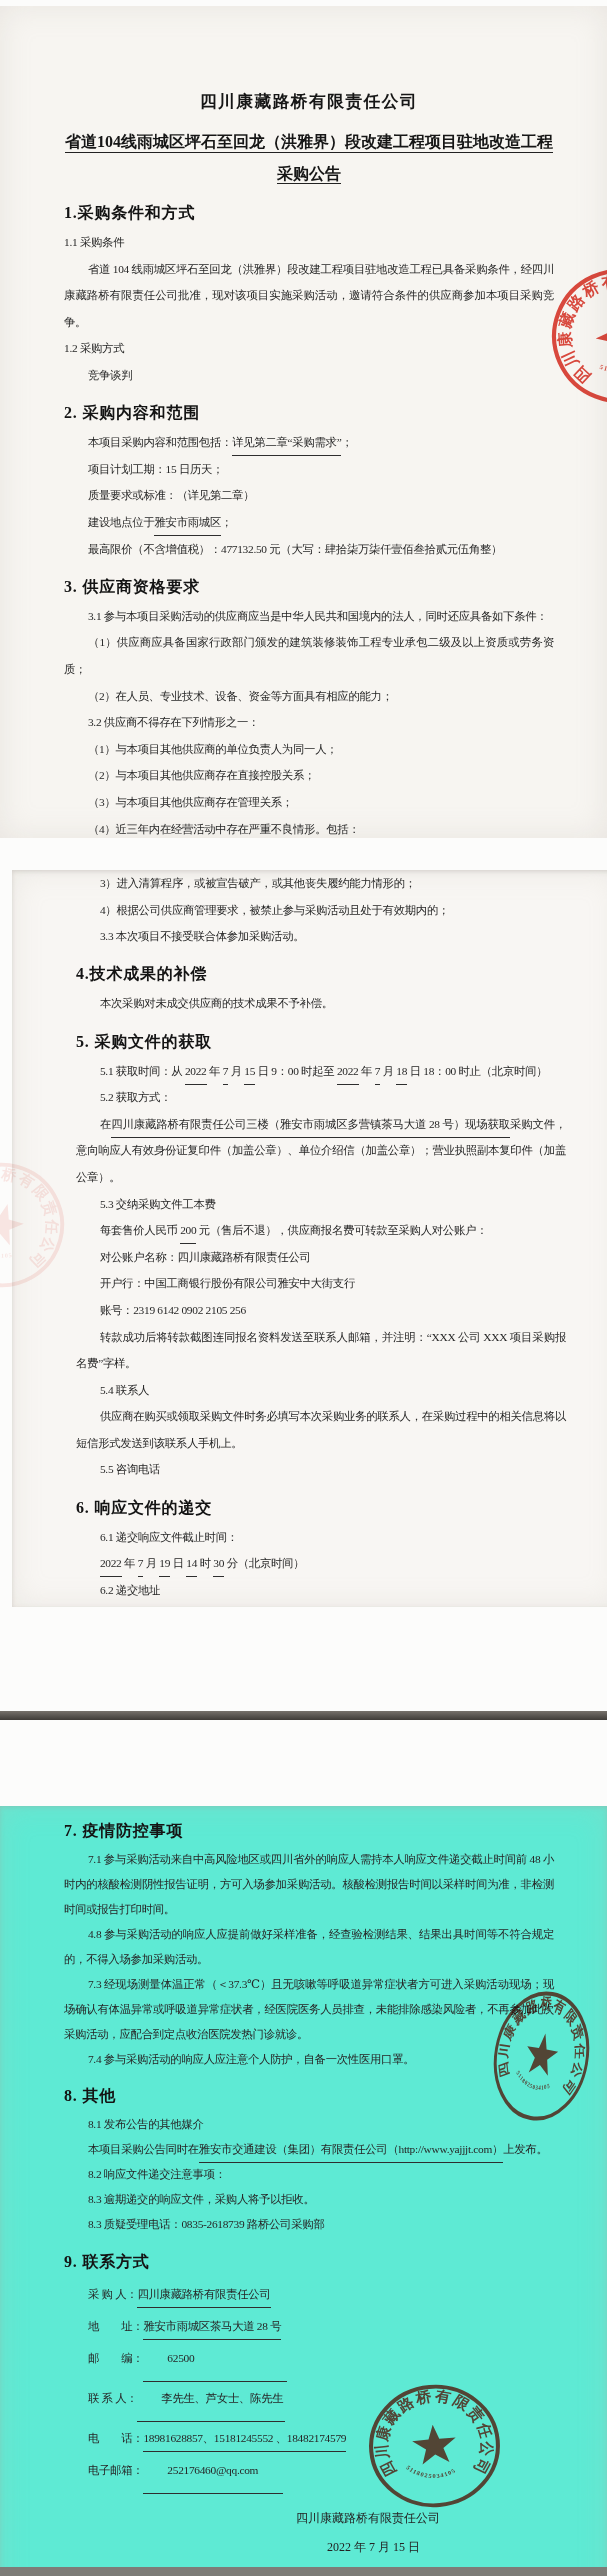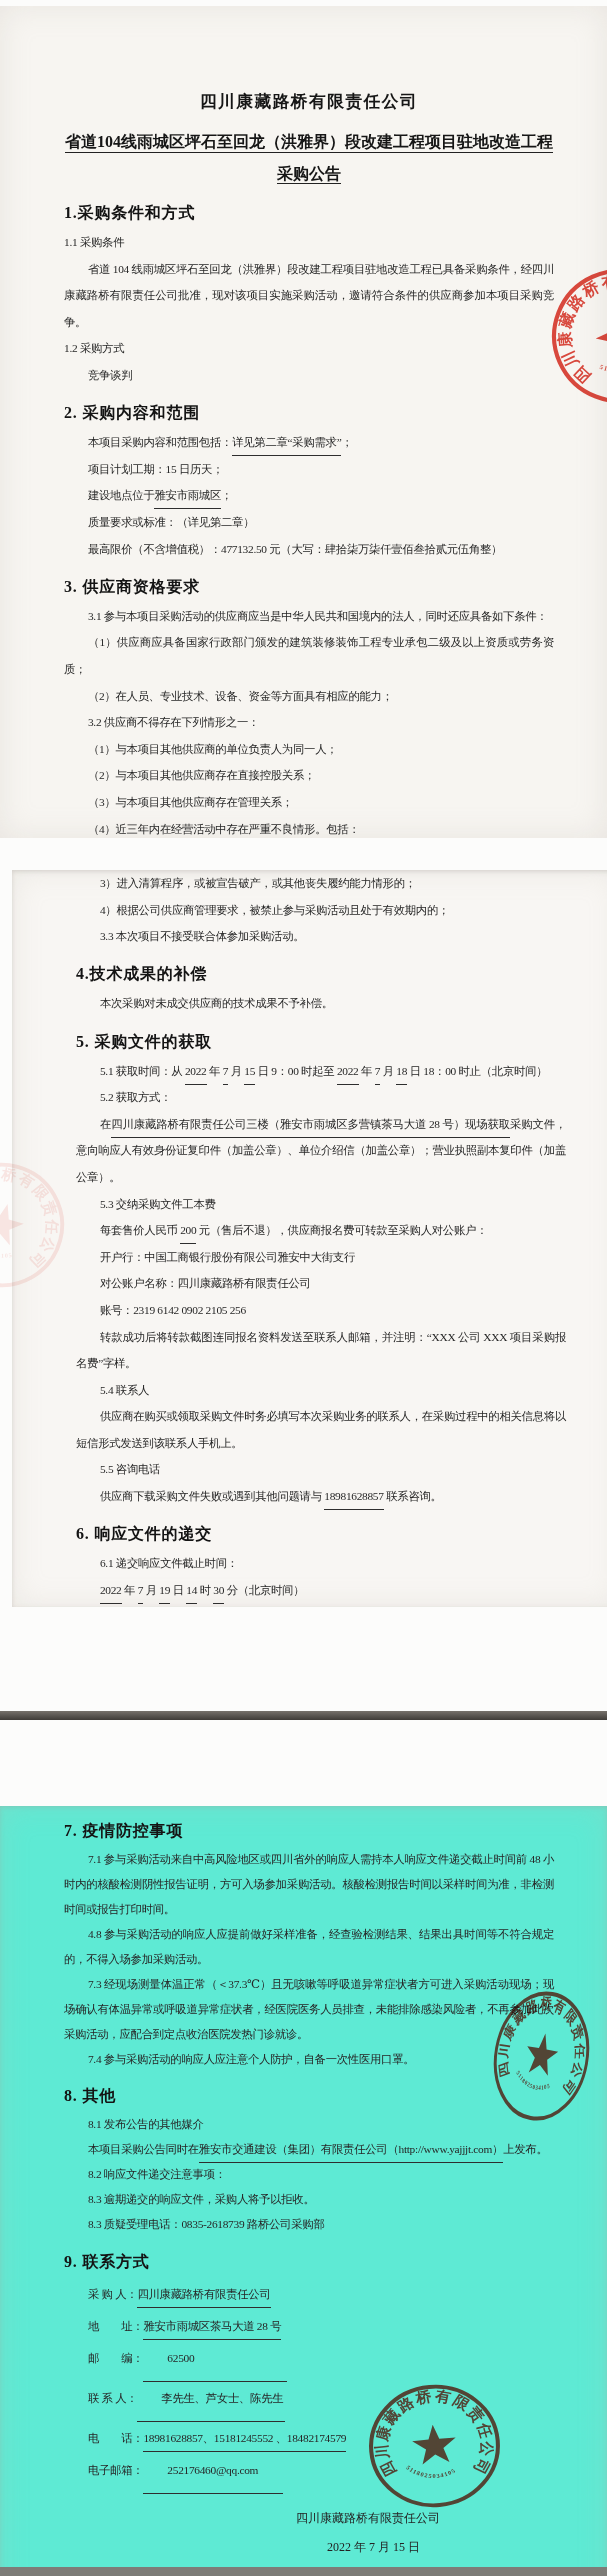--- a/index.html
+++ b/index.html
@@ -52,22 +52,22 @@
       <div class="blk doc-title"><span class="u">省道104线雨城区坪石至回龙（洪雅界）段改建工程项目驻地改造工程</span></div>
       <div class="blk doc-subtitle"><span class="u">采购公告</span></div>
       <div class="blk h1"><span>1.采购条件和方式</span></div>
       <div class="blk body-flush"><span>1.1 采购条件</span></div>
       <div class="blk body"><span>省道 104 线雨城区坪石至回龙（洪雅界）段改建工程项目驻地改造工程已具备采购条件，经四川康藏路桥有限责任公司批准，现对该项目实施采购活动，邀请符合条件的供应商参加本项目采购竞争。</span></div>
       <div class="blk body-flush"><span>1.2 采购方式</span></div>
       <div class="blk body"><span>竞争谈判</span></div>
       <div class="blk h1"><span>2. 采购内容和范围</span></div>
       <div class="blk body"><span>本项目采购内容和范围包括：</span><span class="u">详见第二章“采购需求”</span><span>；</span></div>
       <div class="blk body"><span>项目计划工期：15 日历天；</span></div>
+      <div class="blk body"><span>质量要求或标准：（详见第二章）</span></div>
       <div class="blk body"><span>建设地点位于</span><span class="u">雅安市雨城区</span><span>；</span></div>
-      <div class="blk body"><span>质量要求或标准：（详见第二章）</span></div>
       <div class="blk body"><span>最高限价（不含增值税）：477132.50 元（大写：肆拾柒万柒仟壹佰叁拾贰元伍角整）</span></div>
       <div class="blk h1"><span>3.  供应商资格要求</span></div>
       <div class="blk body"><span>3.1 参与本项目采购活动的供应商应当是中华人民共和国境内的法人，同时还应具备如下条件：</span></div>
       <div class="blk body"><span>（1）供应商应具备国家行政部门颁发的建筑装修装饰工程专业承包二级及以上资质或劳务资质；</span></div>
       <div class="blk body"><span>（2）在人员、专业技术、设备、资金等方面具有相应的能力；</span></div>
       <div class="blk body"><span>3.2 供应商不得存在下列情形之一：</span></div>
       <div class="blk body"><span>（1）与本项目其他供应商的单位负责人为同一人；</span></div>
       <div class="blk body"><span>（2）与本项目其他供应商存在直接控股关系；</span></div>
       <div class="blk body"><span>（3）与本项目其他供应商存在管理关系；</span></div>
       <div class="blk body"><span>（4）近三年内在经营活动中存在严重不良情形。包括：</span></div>
@@ -77,28 +77,27 @@
       <div class="blk body"><span>4）根据公司供应商管理要求，被禁止参与采购活动且处于有效期内的；</span></div>
       <div class="blk body"><span>3.3 本次项目不接受联合体参加采购活动。</span></div>
       <div class="blk h1"><span>4.技术成果的补偿</span></div>
       <div class="blk body"><span>本次采购对未成交供应商的技术成果不予补偿。</span></div>
       <div class="blk h1"><span>5.  采购文件的获取</span></div>
       <div class="blk body"><span>5.1 获取时间：从 </span><span class="u">2022</span><span> 年 </span><span class="u">7</span><span> 月 </span><span class="u">15</span><span> 日 9：00 时起至 </span><span class="u">2022</span><span> 年 </span><span class="u">7</span><span> 月 </span><span class="u">18</span><span> 日 18：00 时止（北京时间）</span></div>
       <div class="blk body"><span>5.2 获取方式：</span></div>
       <div class="blk body"><span>在</span><span class="u">四川康藏路桥有限责任公司三楼（雅安市雨城区多营镇茶马大道 28 号）现场获取</span><span>采购文件，意向响应人有效身份证复印件（加盖公章）、单位介绍信（加盖公章）；营业执照副本复印件（加盖公章）。</span></div>
       <div class="blk body"><span>5.3 交纳采购文件工本费</span></div>
       <div class="blk body"><span>每套售价人民币 </span><span class="u">200</span><span> 元（售后不退），供应商报名费可转款至采购人对公账户：</span></div>
+      <div class="blk body"><span>对公账户名称：四川康藏路桥有限责任公司</span></div>
       <div class="blk body"><span>开户行：中国工商银行股份有限公司雅安中大街支行</span></div>
-      <div class="blk body"><span>对公账户名称：四川康藏路桥有限责任公司</span></div>
       <div class="blk body"><span>账号：2319 6142 0902 2105 256</span></div>
       <div class="blk body"><span>转款成功后将转款截图连同报名资料发送至联系人邮箱，并注明：“XXX 公司 XXX 项目采购报名费”字样。</span></div>
       <div class="blk body"><span>5.4 联系人</span></div>
       <div class="blk body"><span>供应商在购买或领取采购文件时务必填写本次采购业务的联系人，在采购过程中的相关信息将以短信形式发送到该联系人手机上。</span></div>
       <div class="blk body"><span>5.5 咨询电话</span></div>
-      <div class="blk body"><span>供应商下载采购文件失败或遇到其他问题请与 </span><span class="u">18981628857</span><span> 联系咨询。</span></div>
       <div class="blk h1"><span>6.  响应文件的递交</span></div>
       <div class="blk body"><span>6.1 递交响应文件截止时间：</span></div>
       <div class="blk body"><span class="u">2022</span><span> 年 </span><span class="u">7</span><span> 月 </span><span class="u">19</span><span> 日 </span><span class="u">14</span><span> 时 </span><span class="u">30</span><span> 分（北京时间）</span></div>
       <div class="blk body"><span>6.2 递交地址</span></div>
       <div class="blk body"><span>指派专人送达至</span><span class="u">雅安市雨城区北环东路 308 号一楼交建集团采购中心。</span></div>
     </div>
   <div class="divider"></div>
   <div class="page page-3">
       <div class="blk h1"><span>7.  疫情防控事项</span></div>
       <div class="blk body"><span>7.1 参与采购活动来自中高风险地区或四川省外的响应人需持本人响应文件递交截止时间前 48 小时内的核酸检测阴性报告证明，方可入场参加采购活动。核酸检测报告时间以采样时间为准，非检测时间或报告打印时间。</span></div>

